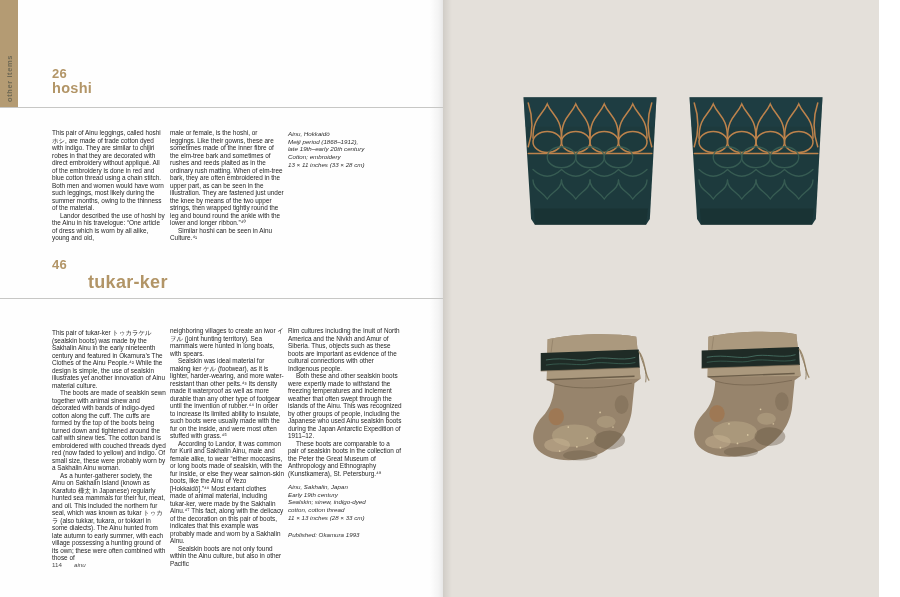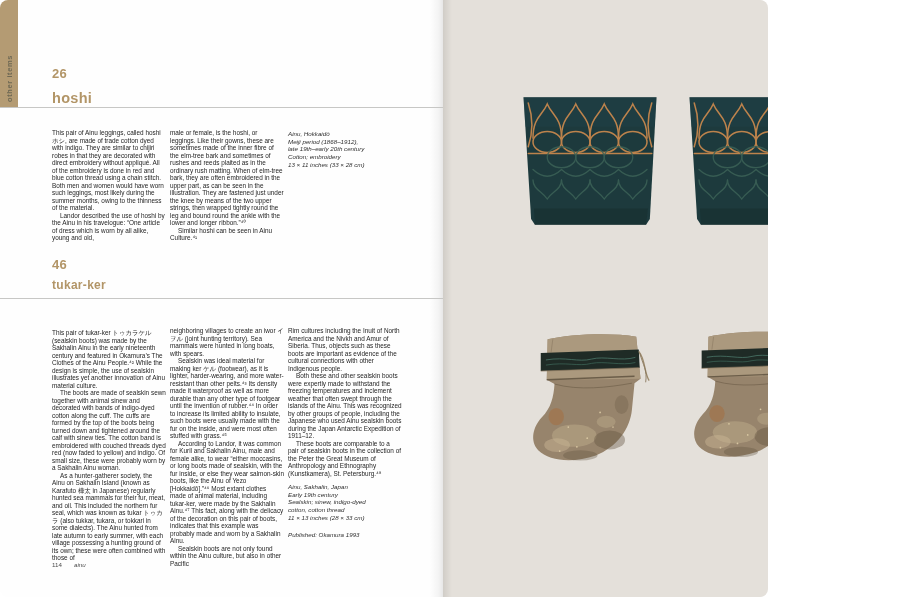--- a/index.html
+++ b/index.html
@@ -1,37 +1,37 @@
 <!DOCTYPE html>
 <html><head>
 <meta charset="utf-8">
 <style>
   * { margin:0; padding:0; box-sizing:border-box; }
   html,body { width:900px; height:597px; }
   body { font-family:"Liberation Sans", sans-serif; }
-  .spread { position:relative; width:768px; height:597px; background:#fefefe; overflow:hidden;border-radius:8px; }
+  .spread { position:relative; width:879px; height:597px; background:#fefefe; overflow:hidden; }
 
   .page-right { position:absolute; left:443px; top:0; width:457px; height:597px; background:#e4e0da; }
   .spine { position:absolute; left:430px; top:0; width:22px; height:597px; pointer-events:none;
            background:linear-gradient(to right, rgba(0,0,0,0) 0%, rgba(0,0,0,0.045) 40%, rgba(0,0,0,0.09) 58%, rgba(0,0,0,0) 100%); }
 
   .side-tab { position:absolute; left:0; top:0; width:18px; height:107px; background:#b49b73;
               display:flex; align-items:flex-end; justify-content:center; padding-bottom:5px; }
   .side-tab span { writing-mode:vertical-rl; transform:rotate(180deg); font-size:7.5px; font-weight:bold;
                    color:#6e6854; letter-spacing:0.6px; }
 
   .rule { position:absolute; left:0; width:443px; height:1px; background:#c7c7c5; }
   .rule-26 { top:107px; }
   .rule-27 { top:298px; }
 
   .sec-num, .sec-title { position:absolute; left:52px; color:#b29567; font-weight:bold; letter-spacing:0.3px; }
   .num-26 { top:66px; font-size:13px; }
-  .title-26 { top:90px; font-size:14.5px;text-align:right; }
+  .title-26 { top:80px; font-size:14.5px;text-align:right; }
   .num-27 { top:257px; font-size:13px; }
-  .title-27 { top:278px; font-size:12px; }
+  .title-27 { top:272px; font-size:18px;margin-left:36px; }
 
   .col { position:absolute; width:114px; font-size:6.4px; line-height:7.5px; color:#242424; }
   .col p { margin:0; }
   .col p.indent { text-indent:8px; }
   .caption { position:absolute; width:112px; font-size:6.2px; line-height:7.7px; color:#2e2e2e;
              font-style:italic; white-space:pre-line; }
 
   .c26-1 { left:52px;  top:129px; }
   .c26-2 { left:170px; top:129px; }
   .cap26 { left:288px; top:130px; }

